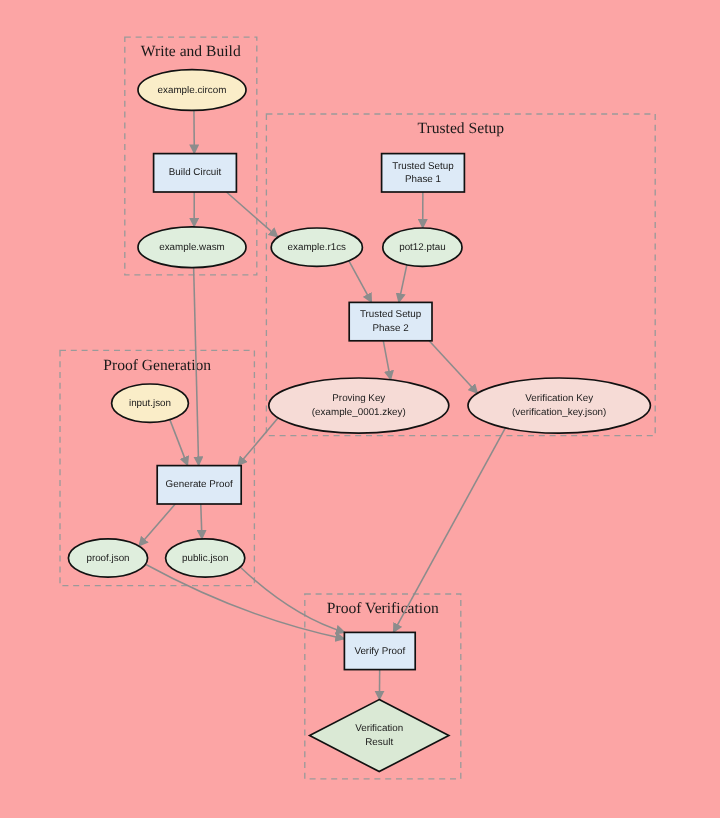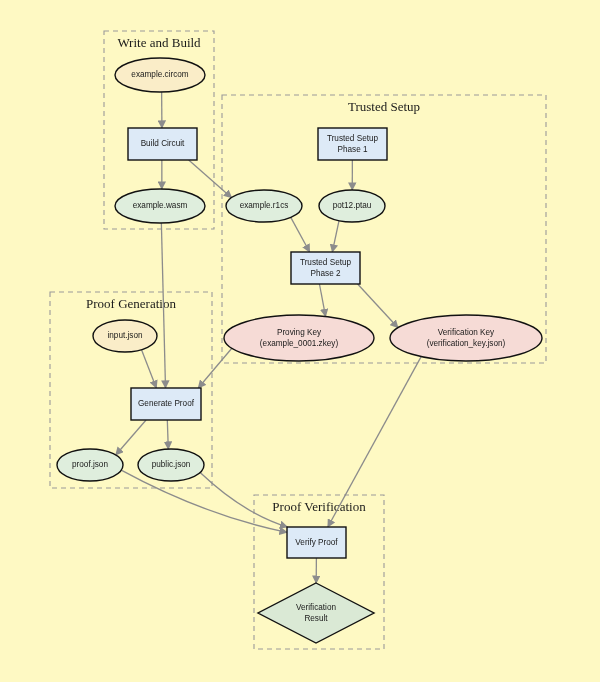--- a/index.html
+++ b/index.html
@@ -1,17 +1,17 @@
 <!DOCTYPE html>
 <html><head>
 <meta charset="utf-8">
 <style>
   html,body{margin:0;padding:0;background:#ffffff;}
   body{width:600px;height:682px;overflow:hidden;font-family:"Liberation Sans",sans-serif;}
-  #stage{position:relative;width:600px;height:682px;background:#fef9c3;text-align:center;}
+  #stage{position:relative;width:600px;height:682px;background:#fca5a5;text-align:center;}
   svg#diagram{position:absolute;left:0;top:0;width:600px;height:682px;}
   .grp-title{font-family:"Liberation Serif",serif;font-size:13px;fill:#1a1a1a;text-anchor:middle;}
   .node-label{font-family:"Liberation Sans",sans-serif;font-size:8.2px;fill:#1a1a1a;text-anchor:middle;dominant-baseline:middle;}
   .grp-box{fill:none;stroke:#9a9a9a;stroke-width:1.1;stroke-dasharray:5 4;}
   .shape{stroke:#111111;stroke-width:1.4;}
   .edge{fill:none;stroke:#8c8c8c;stroke-width:1.3;}
 </style>
 </head>
 <body>
 

